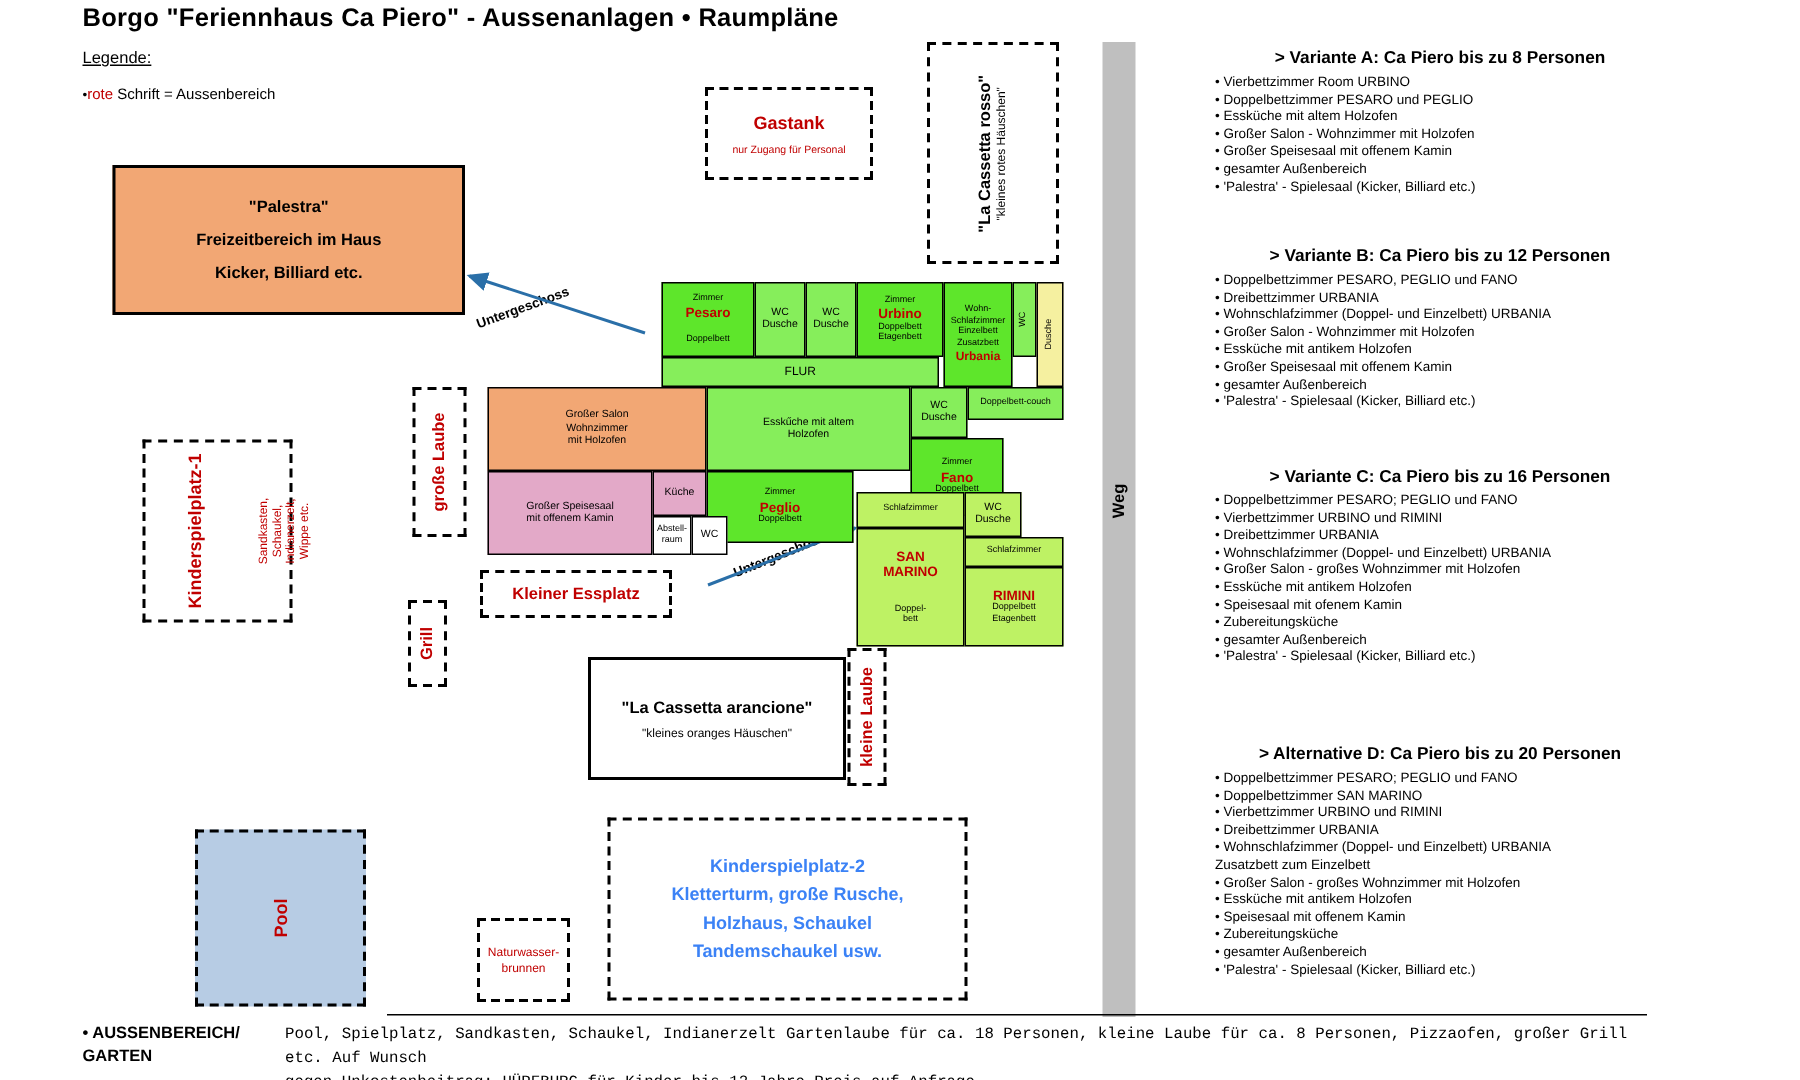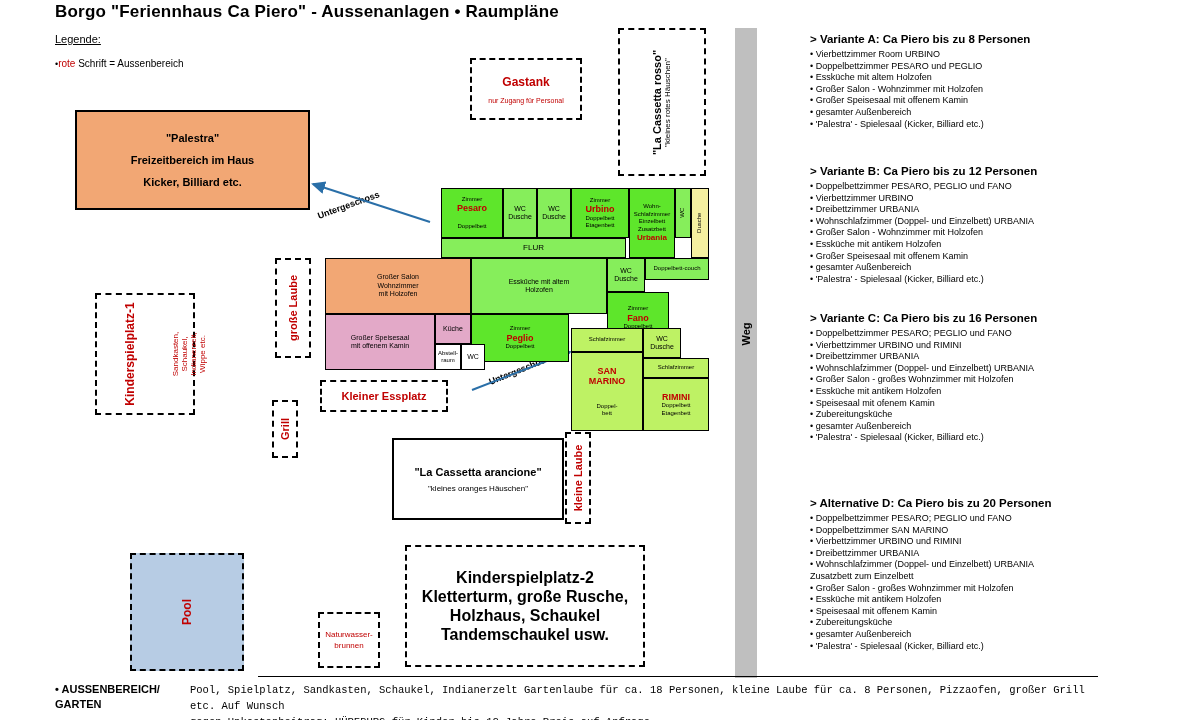--- a/index.html
+++ b/index.html
@@ -53,34 +53,34 @@
   #grill span{transform:rotate(-90deg);white-space:nowrap;font-size:11px;font-weight:bold;color:#c00000;}
   
   #kleine-laube{left:565px;top:432px;width:26px;height:92px;}
   #kleine-laube span{transform:rotate(-90deg);white-space:nowrap;font-size:11px;font-weight:bold;color:#c00000;}
   
   #cassetta-arancione{left:392px;top:438px;width:172px;height:82px;border:2px solid #000;box-sizing:border-box;}
   #cassetta-arancione .l1{font-size:11px;font-weight:bold;margin-bottom:6px;}
   #cassetta-arancione .l2{font-size:8px;}
   
   #ksp2{left:405px;top:545px;width:240px;height:122px;}
-  #ksp2 div{font-size:16px;font-weight:bold;color:#000000;line-height:19px;}
+  #ksp2 div{font-size:12px;font-weight:bold;color:#3b82f6;line-height:19px;}
   
   #pool{left:130px;top:553px;width:114px;height:118px;background:#b7cce4;border:2px dashed #000;box-sizing:border-box;}
   #pool span{transform:rotate(-90deg);font-size:12px;font-weight:bold;color:#c00000;}
   
   #brunnen{left:318px;top:612px;width:62px;height:56px;}
   #brunnen span{font-size:8px;color:#c00000;line-height:11px;}
   
   #bottom-rule{left:258px;top:676px;width:840px;height:0;border-top:1px solid #000;}
   #aussenbereich{left:55px;top:682px;font-size:11px;font-weight:bold;line-height:15px;}
   #bottom-text{left:190px;top:682px;width:915px;font-size:10.5px;line-height:16px;font-family:Liberation Mono, monospace;}
   
   .variant{position:absolute;width:300px;}
-  .variant h3{margin:0 0 4px 0;font-size:11.5px;font-weight:bold;}
+  .variant h3{margin:0 0 4px 0;font-size:11.5px;font-weight:bold;text-align:center;}
   .variant ul{margin:0;padding:0;list-style:none;}
   .variant li{font-size:9px;line-height:11.6px;}
   #variant-a{left:810px;top:33px;}
   #variant-b{left:810px;top:165px;}
   #variant-c{left:810px;top:312px;}
   #variant-d{left:810px;top:497px;}
   
   #plan{position:absolute;left:325px;top:188px;width:385px;height:243px;}
   .room{position:absolute;box-sizing:border-box;border:1px solid #000;display:flex;flex-direction:column;align-items:center;justify-content:center;text-align:center;overflow:hidden;}
   .green{background:#5ee62b;}
@@ -313,21 +313,20 @@
     <li>• Großer Speisesaal mit offenem Kamin</li>
     <li>• gesamter Außenbereich</li>
     <li>• 'Palestra' - Spielesaal (Kicker, Billiard etc.)</li>
   </ul>
 </div>
 
 <div class="variant" id="variant-b">
   <h3>&gt; Variante B: Ca Piero bis zu 12 Personen</h3>
   <ul>
     <li>• Doppelbettzimmer PESARO, PEGLIO und FANO</li>
-    <li>• Vierbettzimmer URBINO</li>
     <li>• Dreibettzimmer URBANIA</li>
     <li>• Wohnschlafzimmer (Doppel- und Einzelbett) URBANIA</li>
     <li>• Großer Salon - Wohnzimmer mit Holzofen</li>
     <li>• Essküche mit antikem Holzofen</li>
     <li>• Großer Speisesaal mit offenem Kamin</li>
     <li>• gesamter Außenbereich</li>
     <li>• 'Palestra' - Spielesaal (Kicker, Billiard etc.)</li>
   </ul>
 </div>
 

